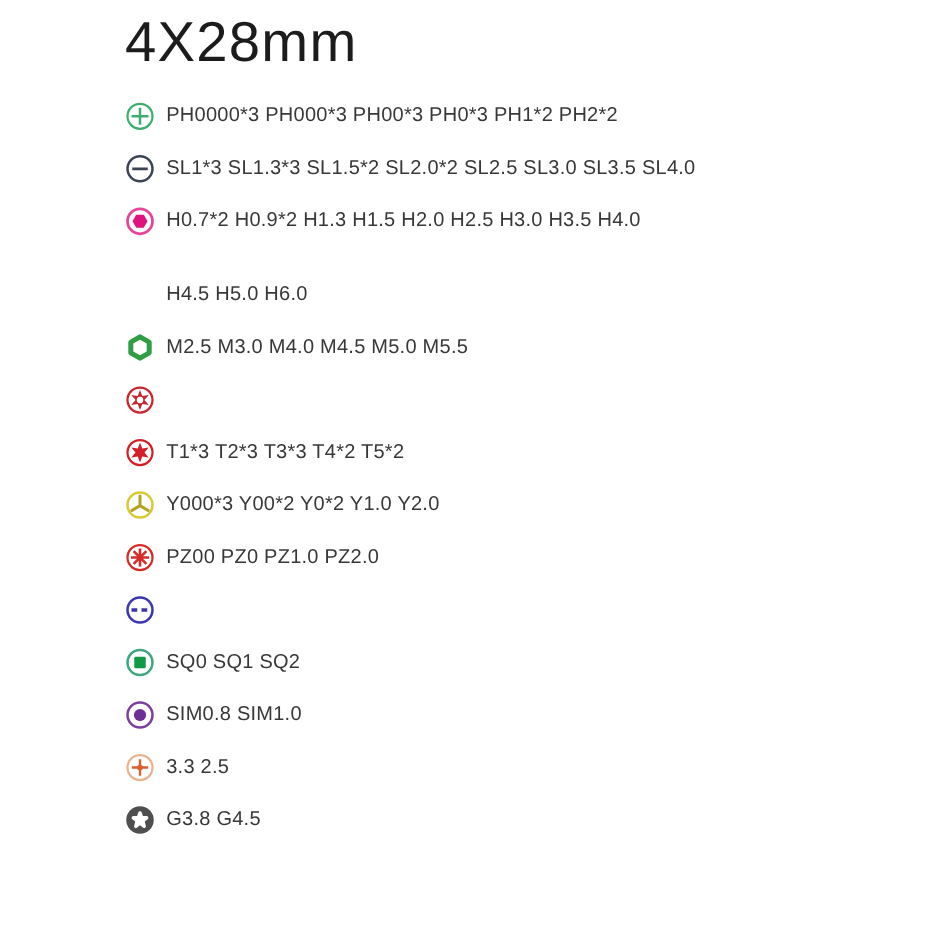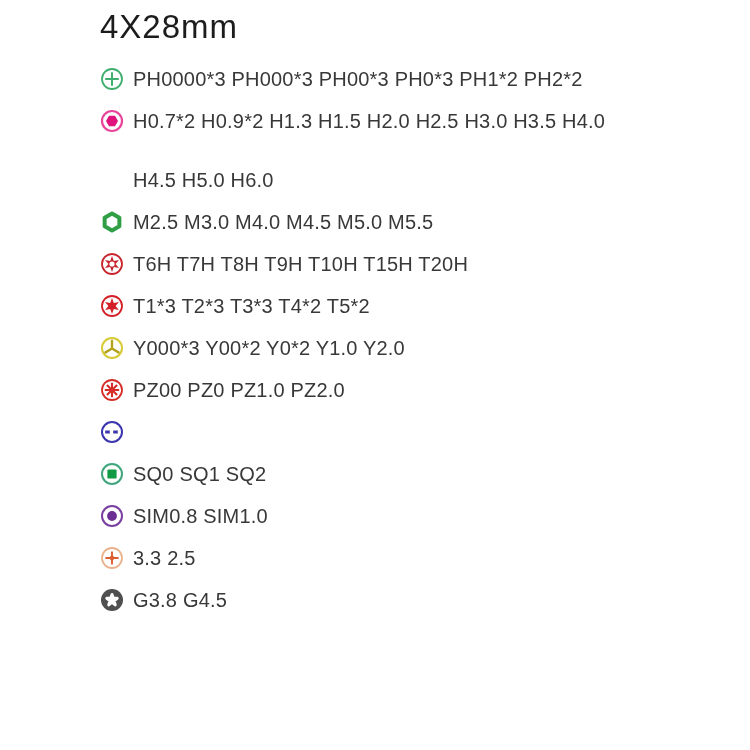--- a/index.html
+++ b/index.html
@@ -6,40 +6,40 @@
   html, body {
     width: 750px; height: 750px;
     background: #ffffff;
     font-family: "Liberation Sans", sans-serif;
     overflow: hidden;
   }
   .container {
     padding: 8px 30px 0 100px;
   }
   .page-title {
-    font-size: 33px;
+    font-size: 45px;
     font-weight: 500;
     color: #1c1c1c;
     letter-spacing: 1px;
     margin-bottom: 21px;
   }
   .spec-list { list-style: none; }
   .row {
     display: flex;
     align-items: flex-start;
     margin-bottom: 18px;
   }
   .icon {
     flex: 0 0 24px;
     width: 24px; height: 24px;
     margin-right: 9px;
     display: block;
   }
   .row-text {
-    font-size: 20px;
+    font-size: 16px;
     line-height: 24px;
     color: #383838;
     letter-spacing: 0.2px;
   }
   .row-text .line2 { margin-top: 35px; }
 </style>
 </head>
 <body>
 
 <div class="container">
@@ -49,20 +49,27 @@
   <ul class="spec-list">
 
     <li class="row">
       <svg class="icon" viewBox="0 0 24 24">
         <circle cx="12" cy="12" r="10" fill="none" stroke-width="1.8" stroke="#3fae6e"></circle>
         <path d="M12 5.2 L12 18.8 M5.2 12 L18.8 12" fill="none" stroke-width="2" stroke="#3fae6e"></path>
       </svg>
       <div class="row-text">PH0000*3 PH000*3 PH00*3 PH0*3 PH1*2 PH2*2</div>
     </li>
 
+    <li class="row">
+      <svg class="icon" viewBox="0 0 24 24">
+        <circle cx="12" cy="12" r="10" fill="none" stroke-width="2" stroke="#3c4356"></circle>
+        <path d="M5.8 12 L18.2 12" fill="none" stroke-width="2.2" stroke="#3c4356"></path>
+      </svg>
+      <div class="row-text">SL1*3 SL1.3*3 SL1.5*2 SL2.0*2 SL2.5 SL3.0 SL3.5 SL4.0</div>
+    </li>
 
     <li class="row">
       <svg class="icon" viewBox="0 0 24 24">
         <circle cx="12" cy="12" r="10" fill="none" stroke-width="2.2" stroke="#e8459a"></circle>
         <polygon points="18,12 15,17.2 9,17.2 6,12 9,6.8 15,6.8" fill="#e0127e"></polygon>
       </svg>
       <div class="row-text">
         <div>H0.7*2 H0.9*2 H1.3 H1.5 H2.0 H2.5 H3.0 H3.5 H4.0</div>
         <div class="line2">H4.5 H5.0 H6.0</div>
       </div>
@@ -74,21 +81,20 @@
       </svg>
       <div class="row-text">M2.5 M3.0 M4.0 M4.5 M5.0 M5.5</div>
     </li>
 
     <li class="row">
       <svg class="icon" viewBox="0 0 24 24">
         <circle cx="12" cy="12" r="10" fill="none" stroke-width="1.8" stroke="#c8262c"></circle>
         <polygon points="12,4 13.8,8.88 18.93,8 15.6,12 18.93,16 13.8,15.12 12,20 10.2,15.12 5.07,16 8.4,12 5.07,8 10.2,8.88" fill="#c8262c"></polygon>
         <circle cx="12" cy="12" r="2.6" fill="#ffffff"></circle>
       </svg>
-      <div class="row-text">T6H T7H T8H T9H T10H T15H T20H</div>
     </li>
 
     <li class="row">
       <svg class="icon" viewBox="0 0 24 24">
         <circle cx="12" cy="12" r="10" fill="none" stroke-width="1.8" stroke="#d32027"></circle>
         <polygon points="12,4 13.8,8.88 18.93,8 15.6,12 18.93,16 13.8,15.12 12,20 10.2,15.12 5.07,16 8.4,12 5.07,8 10.2,8.88" fill="#d32027"></polygon>
       </svg>
       <div class="row-text">T1*3 T2*3 T3*3 T4*2 T5*2</div>
     </li>
 

